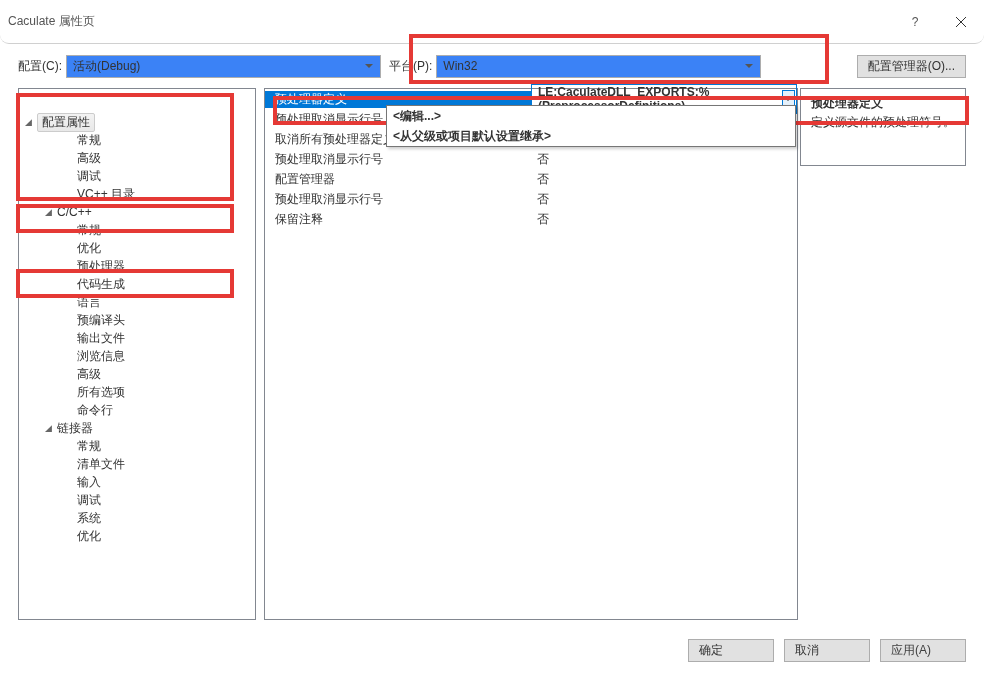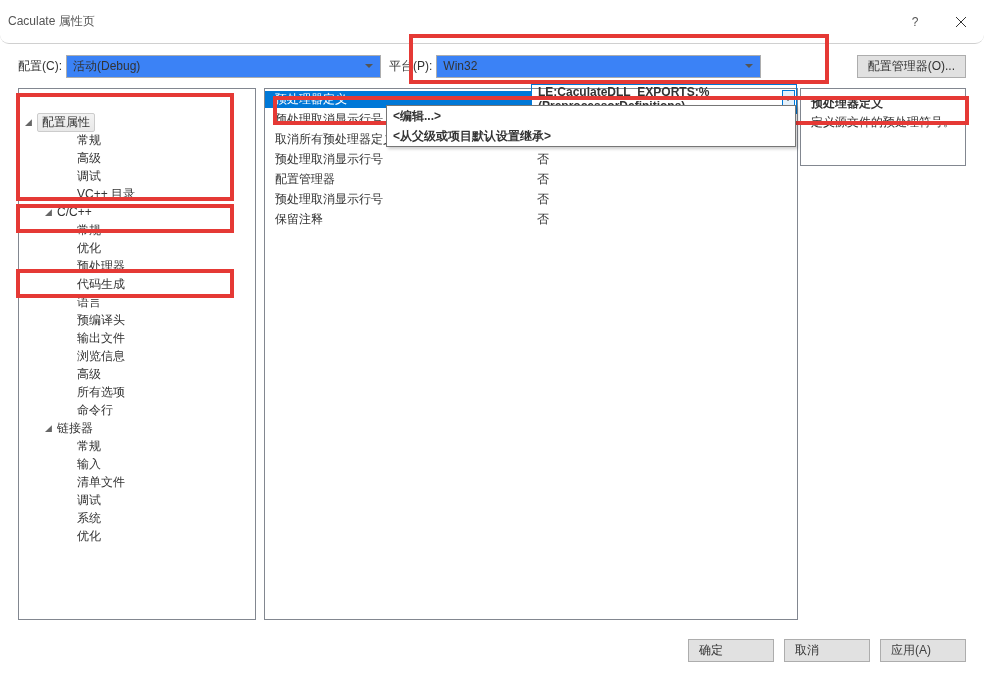--- a/index.html
+++ b/index.html
@@ -158,25 +158,25 @@
       <span class="tree-toggle">◢</span>
       <span>链接器</span>
     </div>
     <div id="tree-linker">
         <div class="tree-item level2">
           <span class="tree-toggle"></span>
           <span>常规</span>
         </div>
         <div class="tree-item level2">
           <span class="tree-toggle"></span>
+          <span>清单文件</span>
+        </div>
+        <div class="tree-item level2">
+          <span class="tree-toggle"></span>
           <span>输入</span>
-        </div>
-        <div class="tree-item level2">
-          <span class="tree-toggle"></span>
-          <span>清单文件</span>
         </div>
         <div class="tree-item level2">
           <span class="tree-toggle"></span>
           <span>调试</span>
         </div>
         <div class="tree-item level2">
           <span class="tree-toggle"></span>
           <span>系统</span>
         </div>
         <div class="tree-item level2">

